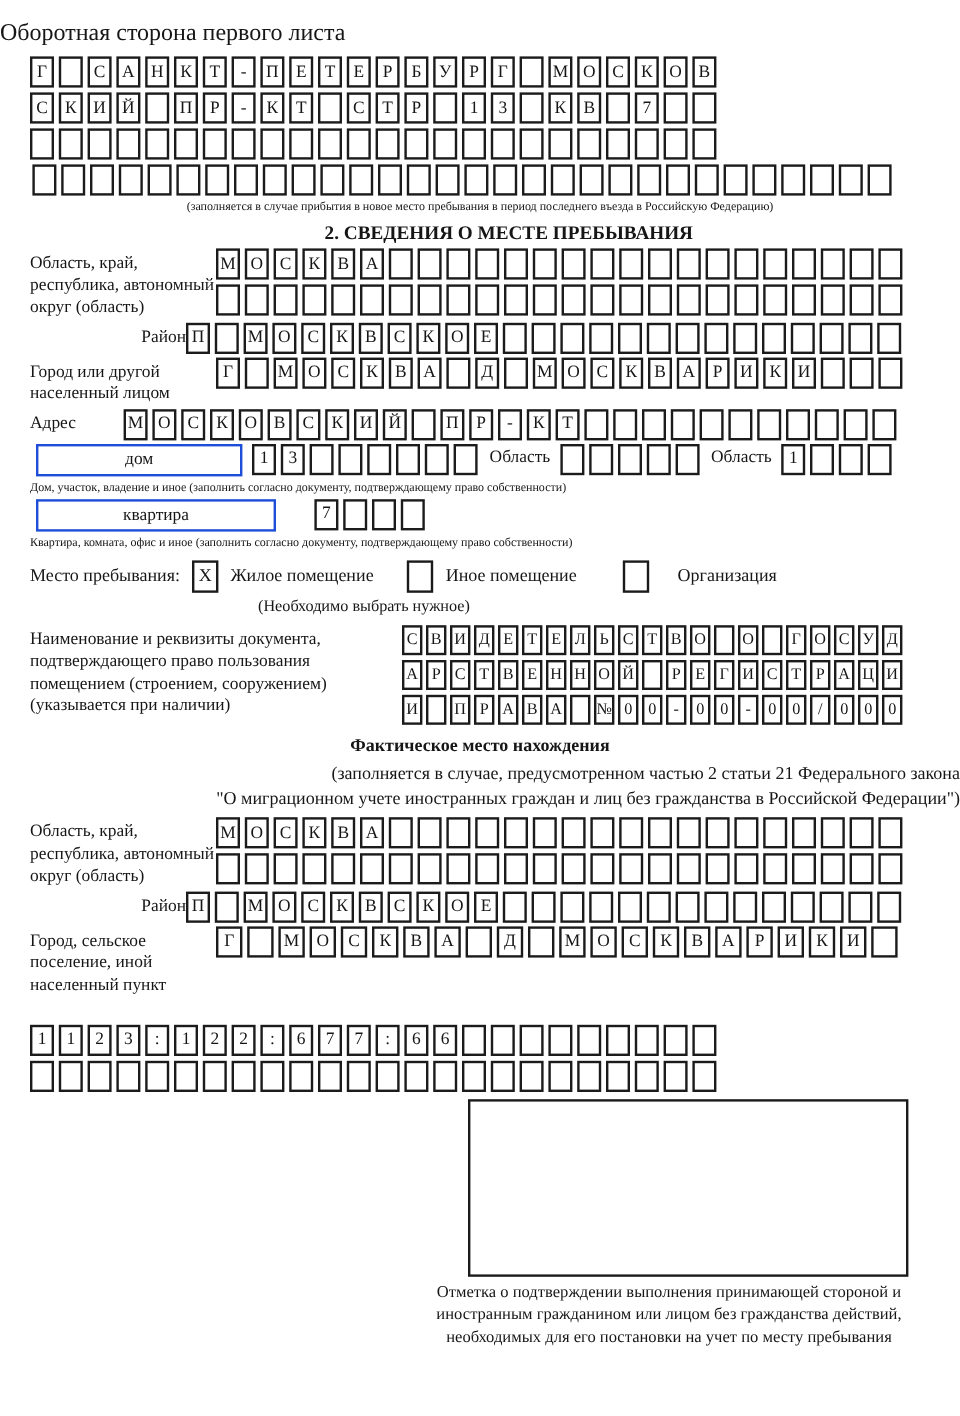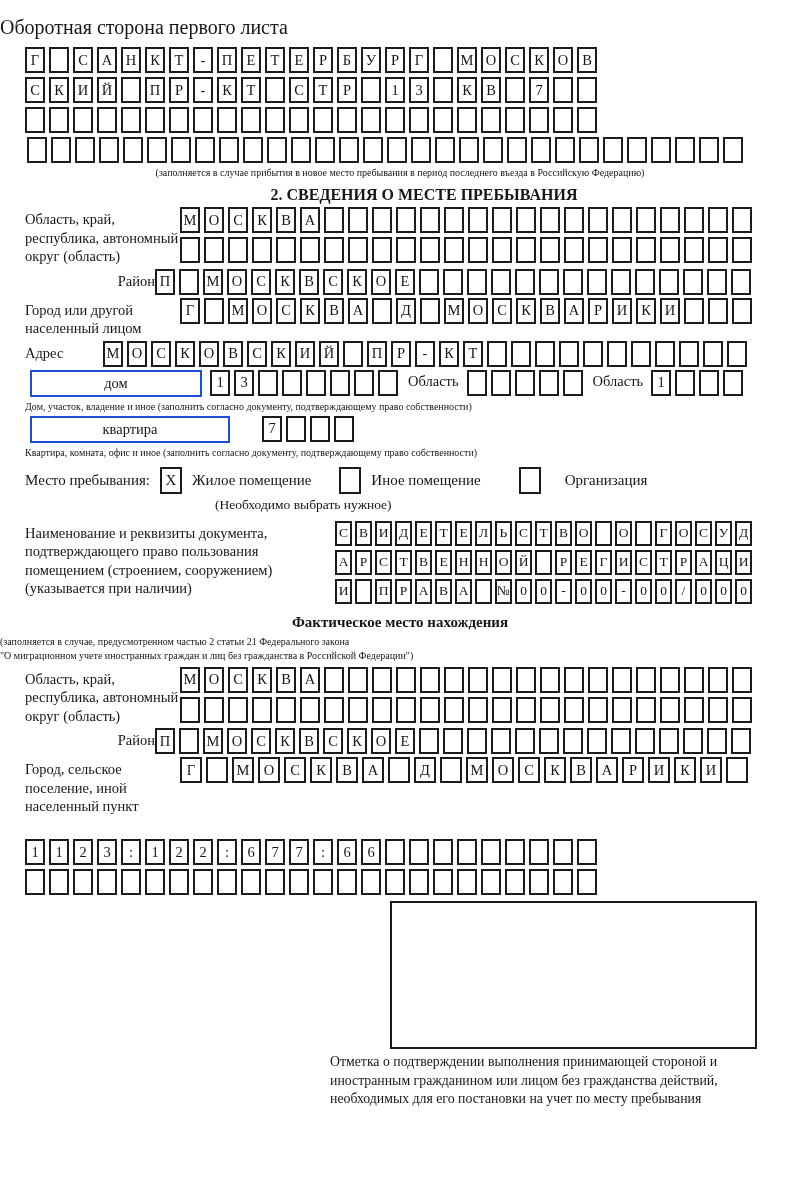--- a/index.html
+++ b/index.html
@@ -17,22 +17,22 @@
   .fullrow{margin:4px 0 0 27px;}
   .caption{font-size:10px;text-align:center;margin-top:3px;line-height:1.3;}
   .sec-title{font-size:16px;font-weight:bold;text-align:center;margin-top:7px;padding-left:48px;}
   .sub-title{font-size:15px;font-weight:bold;text-align:center;margin-top:10px;}
   .wbox{flex:none;box-sizing:border-box;border:2px solid #1d4ed8;height:27px;display:inline-flex;align-items:center;justify-content:center;font-size:14.5px;}
   .inline-lbl{font-size:14.5px;padding:3px 8px 0 10px;flex:none;}
   .chk-row{display:flex;align-items:center;margin:8px 0 0 25px;font-size:15px;gap:0;}
   .chk-box{flex:none;box-sizing:border-box;width:22px;height:27px;border:2px solid #1b1b1b;display:inline-flex;align-items:center;justify-content:center;font-size:15px;margin:0 10px;}
   .note{font-size:13.5px;margin:3px 0 0 215px;}
   .stamp-box{margin:6px 0 0 390px;width:367px;height:148px;border:2px solid #1b1b1b;box-sizing:border-box;}
-  .stamp-caption{margin:4px 0 0 330px;width:455px;text-align:left;font-size:13.8px;line-height:1.35;}
-  .cap2{font-size:10px;text-align:left;line-height:1.45;margin-top:4px;}
+  .stamp-caption{margin:4px 0 0 330px;width:455px;text-align:center;font-size:13.8px;line-height:1.35;}
+  .cap2{font-size:15px;text-align:right;line-height:1.45;margin-top:4px;}
 </style>
 </head>
 <body>
 
 <div class="page">
 
   <div class="hdr-note">Оборотная сторона первого листа</div>
 
   <div class="field" style="margin-top:8px;">
     <div class="rows">

